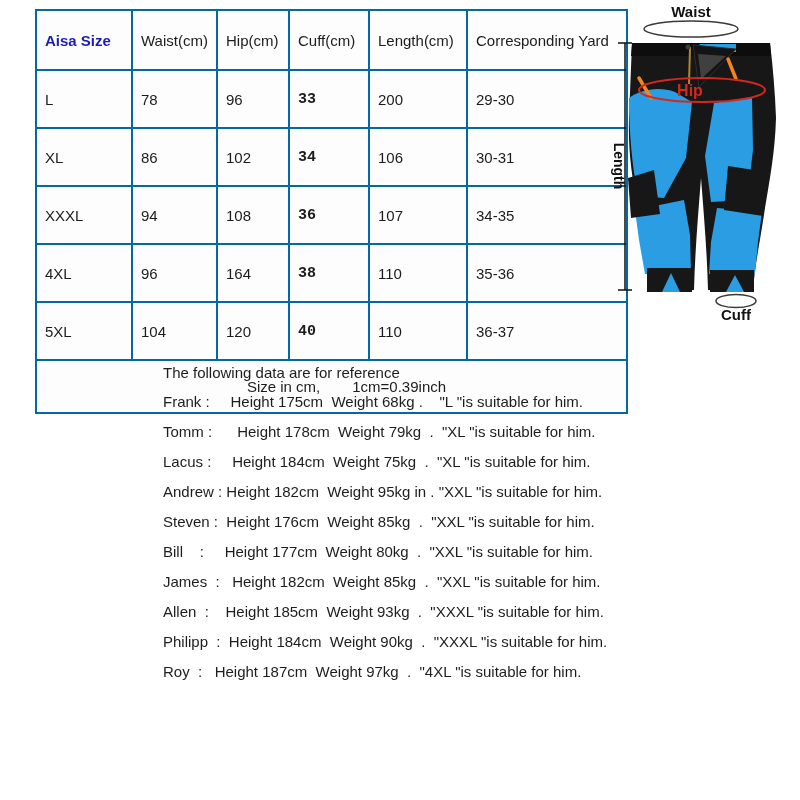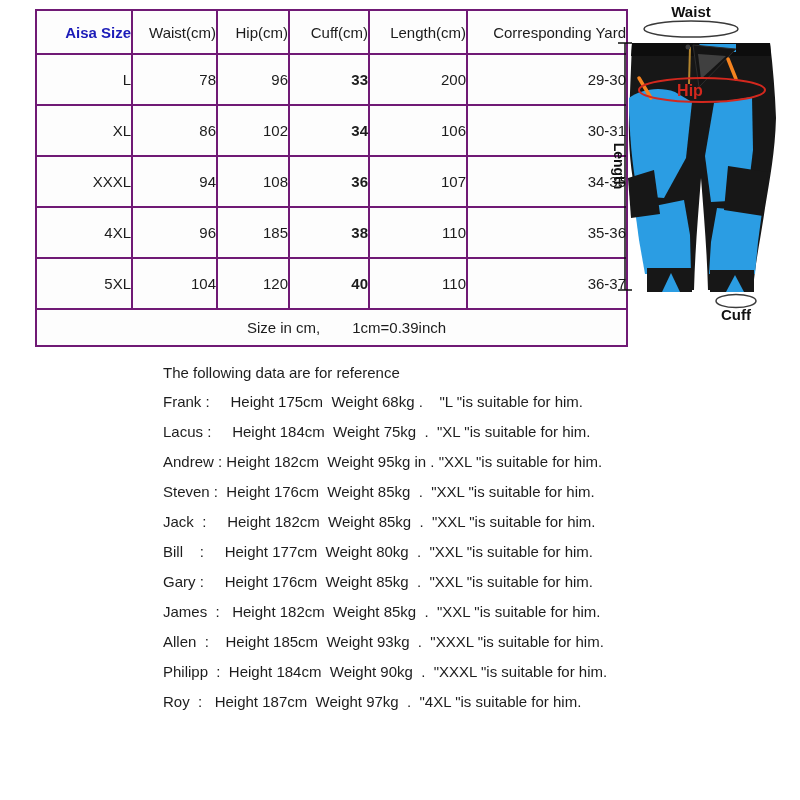--- a/index.html
+++ b/index.html
@@ -6,26 +6,26 @@
   .canvas{
     position:relative;width:800px;height:800px;background:#ffffff;
     font-family:"Liberation Sans",sans-serif;color:#161616;overflow:hidden;
   }
   
   table.size-table{
     position:absolute;left:35px;top:9px;width:591px;height:338px;
     border-collapse:collapse;table-layout:fixed;background:#fdfdfd;
   }
   table.size-table td{
-    border:2px solid #701a75;text-align:right;vertical-align:middle;
-    font-size:15px;padding:0;color:#1c1c1c;
+    border:2px solid #0369a1;text-align:left;vertical-align:middle;
+    font-size:15px;padding:8px;color:#1c1c1c;
   }
   table.size-table thead td{height:42px;}
   table.size-table tbody td{height:40px;font-size:15px;}
-  table.size-table tbody td:nth-child(4){font-weight:600;}
+  table.size-table tbody td:nth-child(4){font-weight:600;font-family:Liberation Mono, monospace;}
   table.size-table tfoot td{height:35px;}
   td.first-col-header{font-weight:bold;}
   .footer-inner{display:flex;justify-content:center;gap:32px;padding-left:30px;font-size:15px;}
   
   .pants-wrap{position:absolute;left:602px;top:0;width:178px;height:330px;}
   .pants-wrap svg{display:block;}
   
   .reference{position:absolute;left:163px;top:361px;font-size:15px;color:#1d1d1d;}
   .ref-title{line-height:24px;height:26px;}
   .ref-line{white-space:pre;height:30px;line-height:30px;}
@@ -75,21 +75,21 @@
           <td>XXXL</td>
           <td>94</td>
           <td>108</td>
           <td>36</td>
           <td>107</td>
           <td>34-35</td>
         </tr>
         <tr>
           <td>4XL</td>
           <td>96</td>
-          <td>185</td>
+          <td>164</td>
           <td>38</td>
           <td>110</td>
           <td>35-36</td>
         </tr>
         <tr>
           <td>5XL</td>
           <td>104</td>
           <td>120</td>
           <td>40</td>
           <td>110</td>
@@ -148,26 +148,25 @@
       <text x="12" y="166" text-anchor="middle" font-size="14" font-weight="bold" fill="#111" transform="rotate(90 12 166)">Length</text>
       <ellipse cx="134" cy="301" rx="20" ry="6.5" fill="none" stroke-width="1.5" stroke="#3a3a3a"></ellipse>
       <text x="134" y="320" text-anchor="middle" font-size="15" font-weight="bold" fill="#111">Cuff</text>
     </svg>
   </div>
 
   <div class="reference">
     <div class="ref-title">The following data are for reference</div>
     <div>
         <div class="ref-line">Frank :     Height 175cm  Weight 68kg .    "L "is suitable for him.</div>
+        <div class="ref-line">Tomm :      Height 178cm  Weight 79kg  .  "XL "is suitable for him.</div>
         <div class="ref-line">Lacus :     Height 184cm  Weight 75kg  .  "XL "is suitable for him.</div>
         <div class="ref-line">Andrew : Height 182cm  Weight 95kg in . "XXL "is suitable for him.</div>
         <div class="ref-line">Steven :  Height 176cm  Weight 85kg  .  "XXL "is suitable for him.</div>
-        <div class="ref-line">Jack  :     Height 182cm  Weight 85kg  .  "XXL "is suitable for him.</div>
         <div class="ref-line">Bill    :     Height 177cm  Weight 80kg  .  "XXL "is suitable for him.</div>
-        <div class="ref-line">Gary :     Height 176cm  Weight 85kg  .  "XXL "is suitable for him.</div>
         <div class="ref-line">James  :   Height 182cm  Weight 85kg  .  "XXL "is suitable for him.</div>
         <div class="ref-line">Allen  :    Height 185cm  Weight 93kg  .  "XXXL "is suitable for him.</div>
         <div class="ref-line">Philipp  :  Height 184cm  Weight 90kg  .  "XXXL "is suitable for him.</div>
         <div class="ref-line">Roy  :   Height 187cm  Weight 97kg  .  "4XL "is suitable for him.</div>
       </div>
   </div>
 
 </div>
 
 </body></html>

